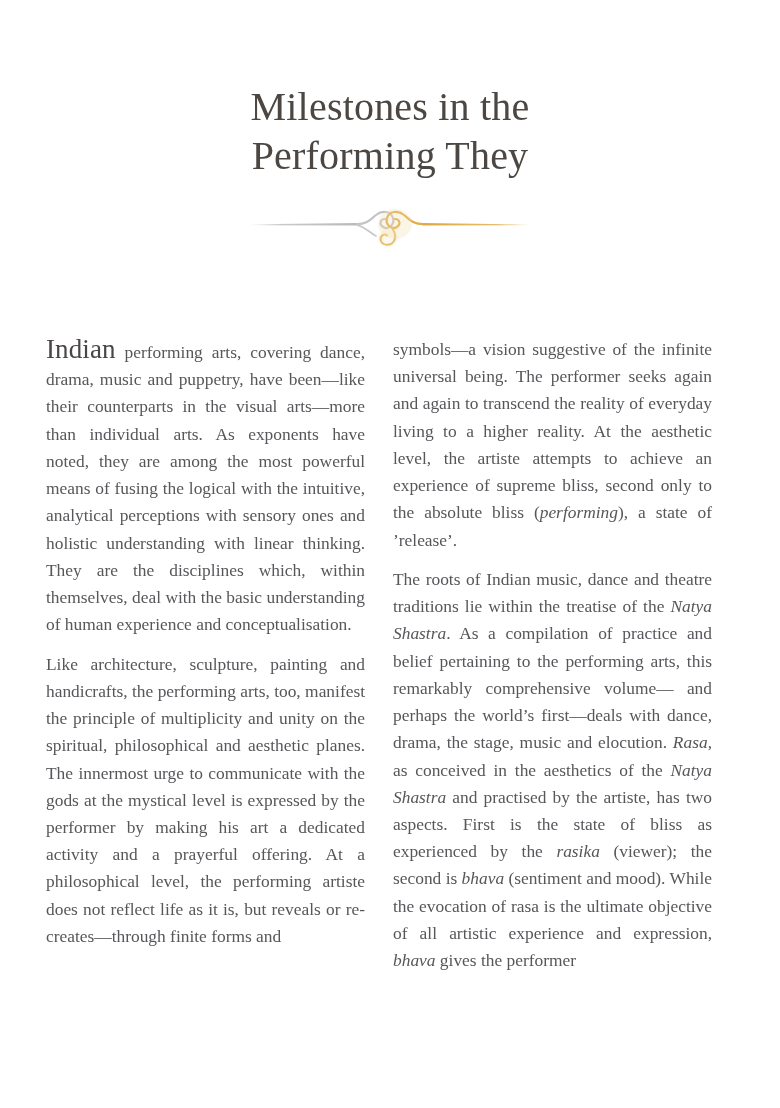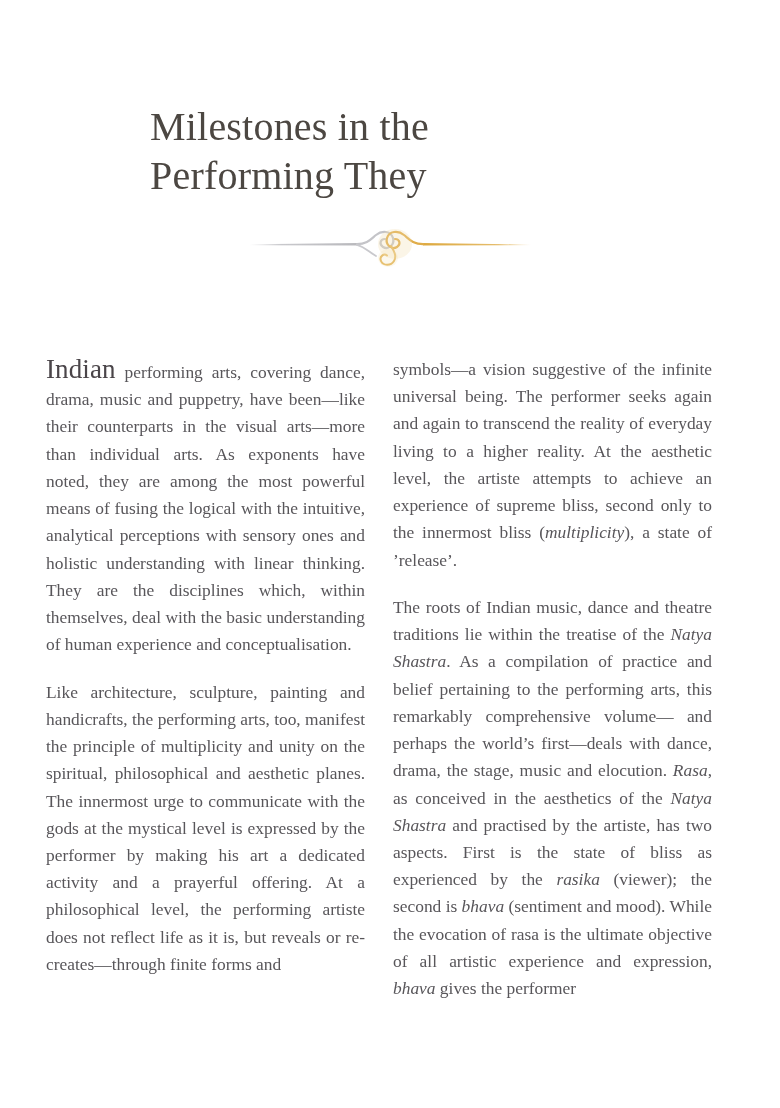--- a/index.html
+++ b/index.html
@@ -22,22 +22,21 @@
   .page {
     width:780px;
     height:1108px;
     position:relative;
     background:#ffffff;
   }
 
   
   .title-block {
     padding-top:82px;
-    text-align:left;
-    margin-top:20px;
+    text-align:center;
   }
 
   .doc-title {
     font-family:"Liberation Serif", "DejaVu Serif", serif;
     font-size:40px;
     line-height:1.23;
     font-weight:400;
     color:#4c4742;
     letter-spacing:0.2px;
     max-width:480px;
@@ -67,21 +66,21 @@
   .col {
     width:319px;
   }
 
   .col p {
     font-size:17.4px;
     line-height:1.565;
     text-align:justify;
     text-justify:inter-word;
     color:#58565a;
-    margin-bottom:20px;
+    margin-bottom:12px;
     hyphens:none;
   }
   .col p:last-child { margin-bottom:8px; }
 
   .lead-word {
     font-size:27px;
     line-height:1;
     color:#4a4549;
     letter-spacing:0.1px;
   }
@@ -145,21 +144,21 @@
 
       <p>
         <span>Like architecture, sculpture, painting and handicrafts, the performing arts, too, manifest the principle of multiplicity and unity on the spiritual, philosophical and aesthetic planes. The innermost urge to communicate with the gods at the mystical level is expressed by the performer by making his art a dedicated activity and a prayerful offering. At a philosophical level, the performing artiste does not reflect life as it is, but reveals or re-creates—through finite forms and</span>
       </p>
 
     </div>
 
     <div class="col">
 
       <p>
-        <span>symbols—a vision suggestive of the infinite universal being. The performer seeks again and again to transcend the reality of everyday living to a higher reality. At the aesthetic level, the artiste attempts to achieve an experience of supreme bliss, second only to the innermost bliss (</span><i class="ital">multiplicity</i><span>), a state of ’release’.</span>
+        <span>symbols—a vision suggestive of the infinite universal being. The performer seeks again and again to transcend the reality of everyday living to a higher reality. At the aesthetic level, the artiste attempts to achieve an experience of supreme bliss, second only to the absolute bliss (</span><i class="ital">performing</i><span>), a state of ’release’.</span>
       </p>
 
       <p>
         <span>The roots of Indian music, dance and theatre traditions lie within the treatise of the </span><i class="ital">Natya Shastra</i><span>. As a compilation of practice and belief pertaining to the performing arts, this remarkably comprehensive volume— and perhaps the world’s first—deals with dance, drama, the stage, music and elocution. </span><i class="ital">Rasa</i><span>, as conceived in the aesthetics of the </span><i class="ital">Natya Shastra</i><span> and practised by the artiste, has two aspects. First is the state of bliss as experienced by the </span><i class="ital">rasika</i><span> (viewer); the second is </span><i class="ital">bhava</i><span> (sentiment and mood). While the evocation of rasa is the ultimate objective of all artistic experience and expression, </span><i class="ital">bhava</i><span> gives the performer</span>
       </p>
 
     </div>
 
   </div>
 

